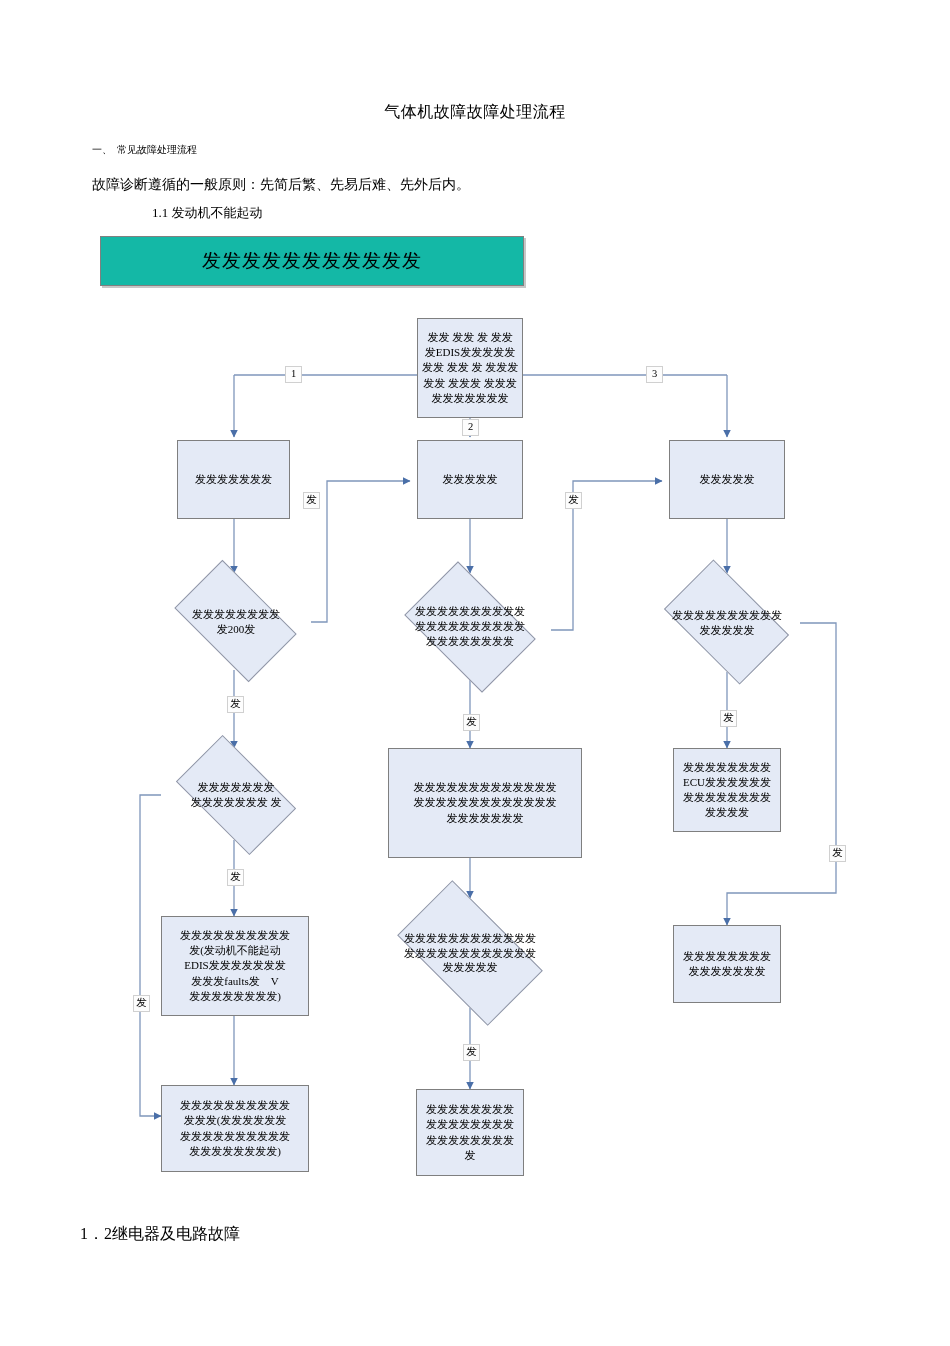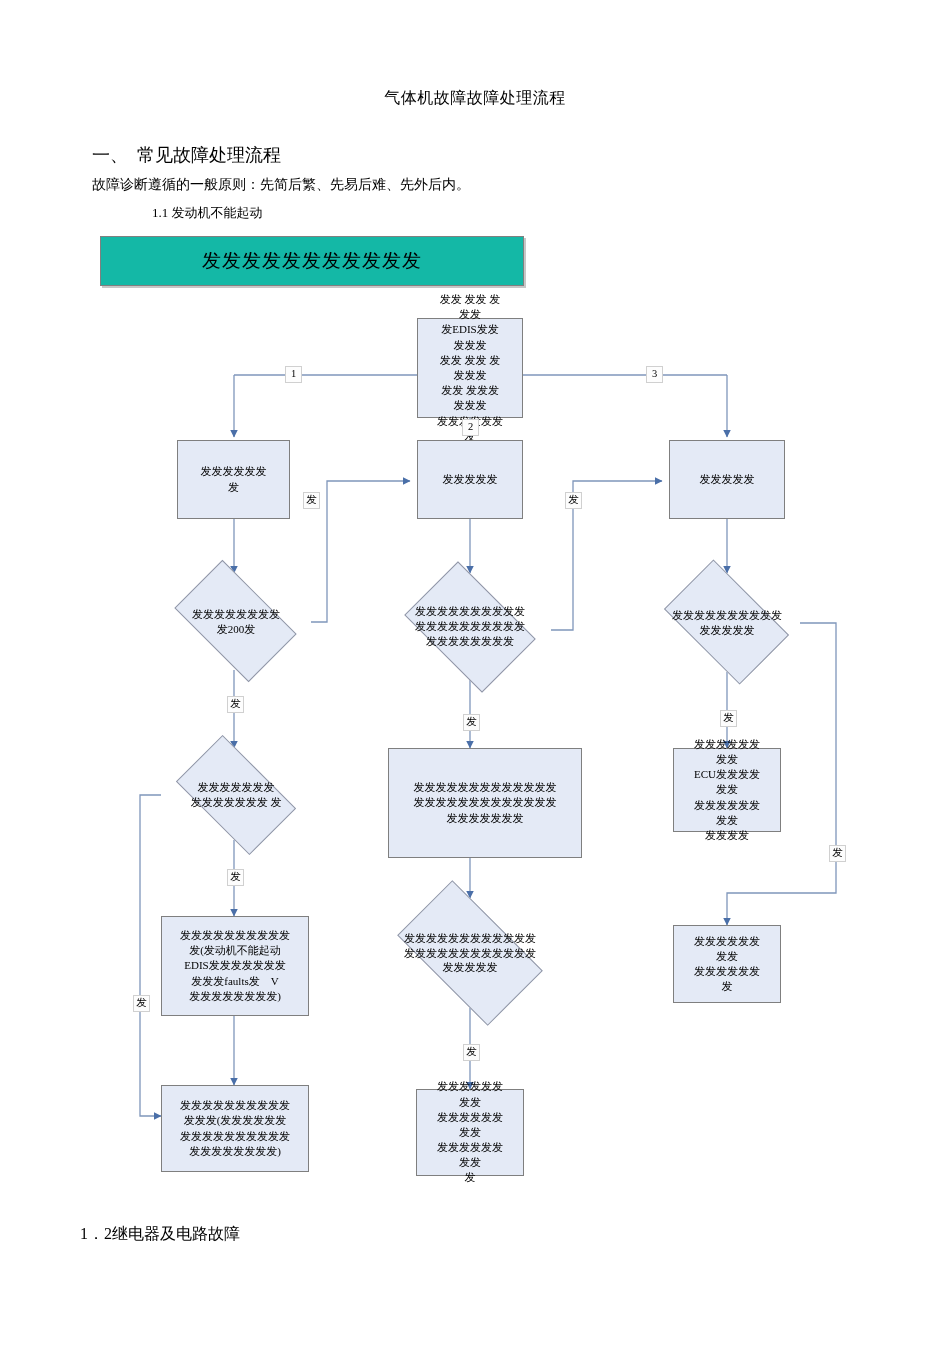--- a/index.html
+++ b/index.html
@@ -18,31 +18,31 @@
   .page {
     position: relative;
     width: 950px;
     height: 1346px;
   }
 
   
   .doc-title {
     position: absolute;
     left: 0;
-    top: 88px;
+    top: 102px;
     width: 950px;
     text-align: center;
     font-size: 16px;
     letter-spacing: 0.5px;
   }
   .section-heading {
     position: absolute;
     left: 92px;
     top: 143px;
-    font-size: 18px;
+    font-size: 10px;
     white-space: pre;
   }
   .principle-line {
     position: absolute;
     left: 92px;
     top: 176px;
     font-size: 14px;
   }
   .sub-heading {
     position: absolute;
@@ -79,21 +79,21 @@
     position: absolute;
     background: #e4eaf6;
     border: 1.5px solid #7f7f7f;
     box-sizing: border-box;
     display: flex;
     align-items: center;
     justify-content: center;
     text-align: center;
     font-size: 11px;
     line-height: 1.38;
-    padding: 2px 18px;
+    padding: 2px 3px;
     z-index: 3;
   }
   .node .txt { width: 100%; }
 
   .diamond {
     position: absolute;
     z-index: 3;
   }
   .diamond .dia-shape {
     position: absolute;

